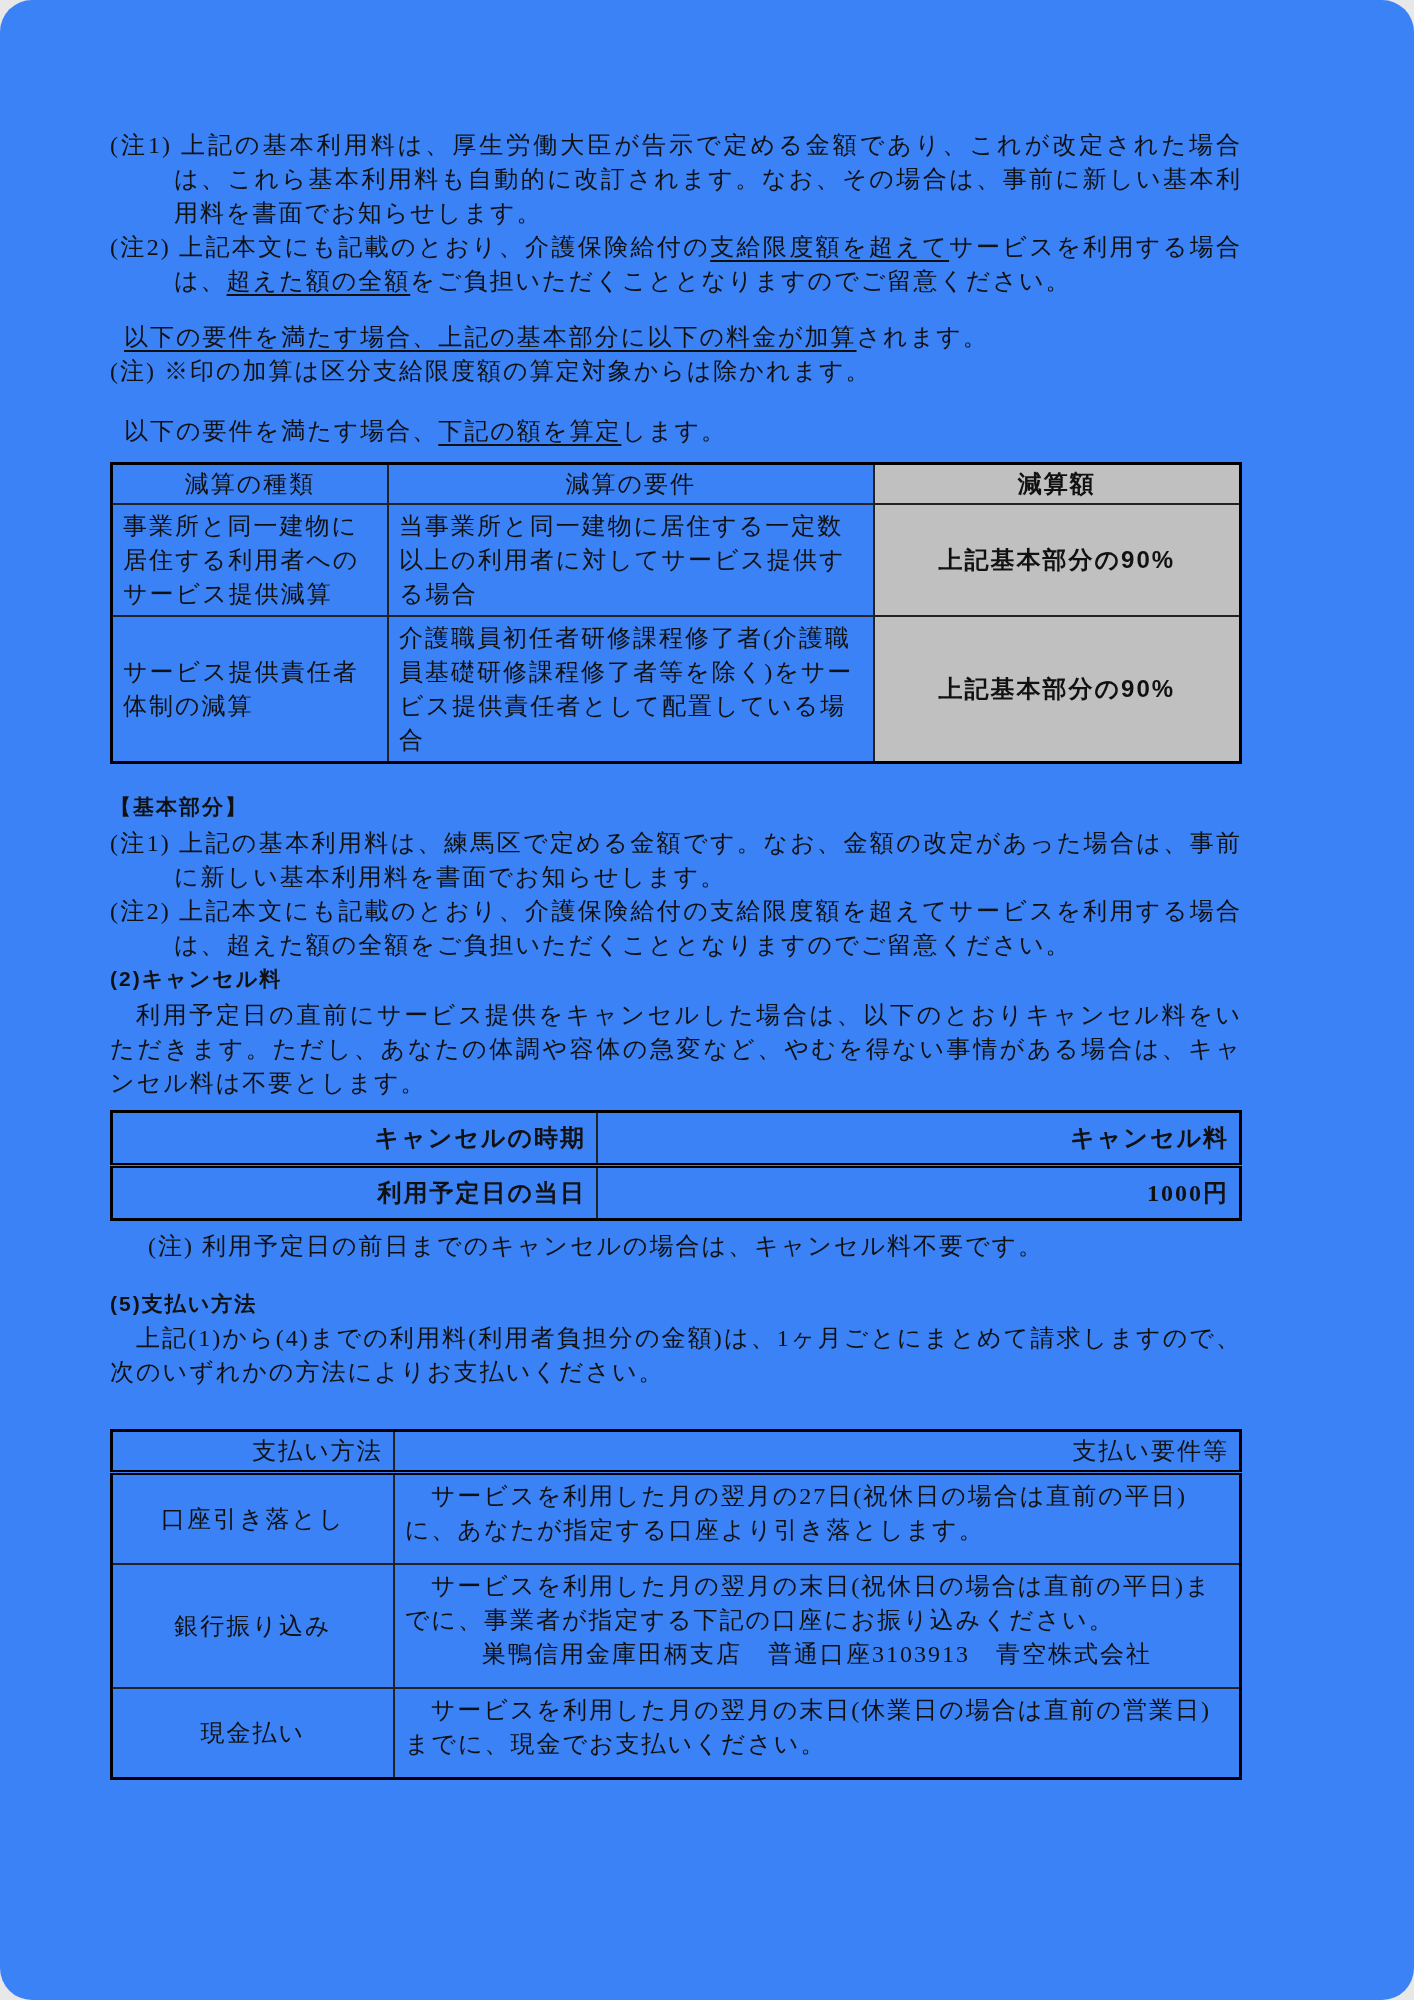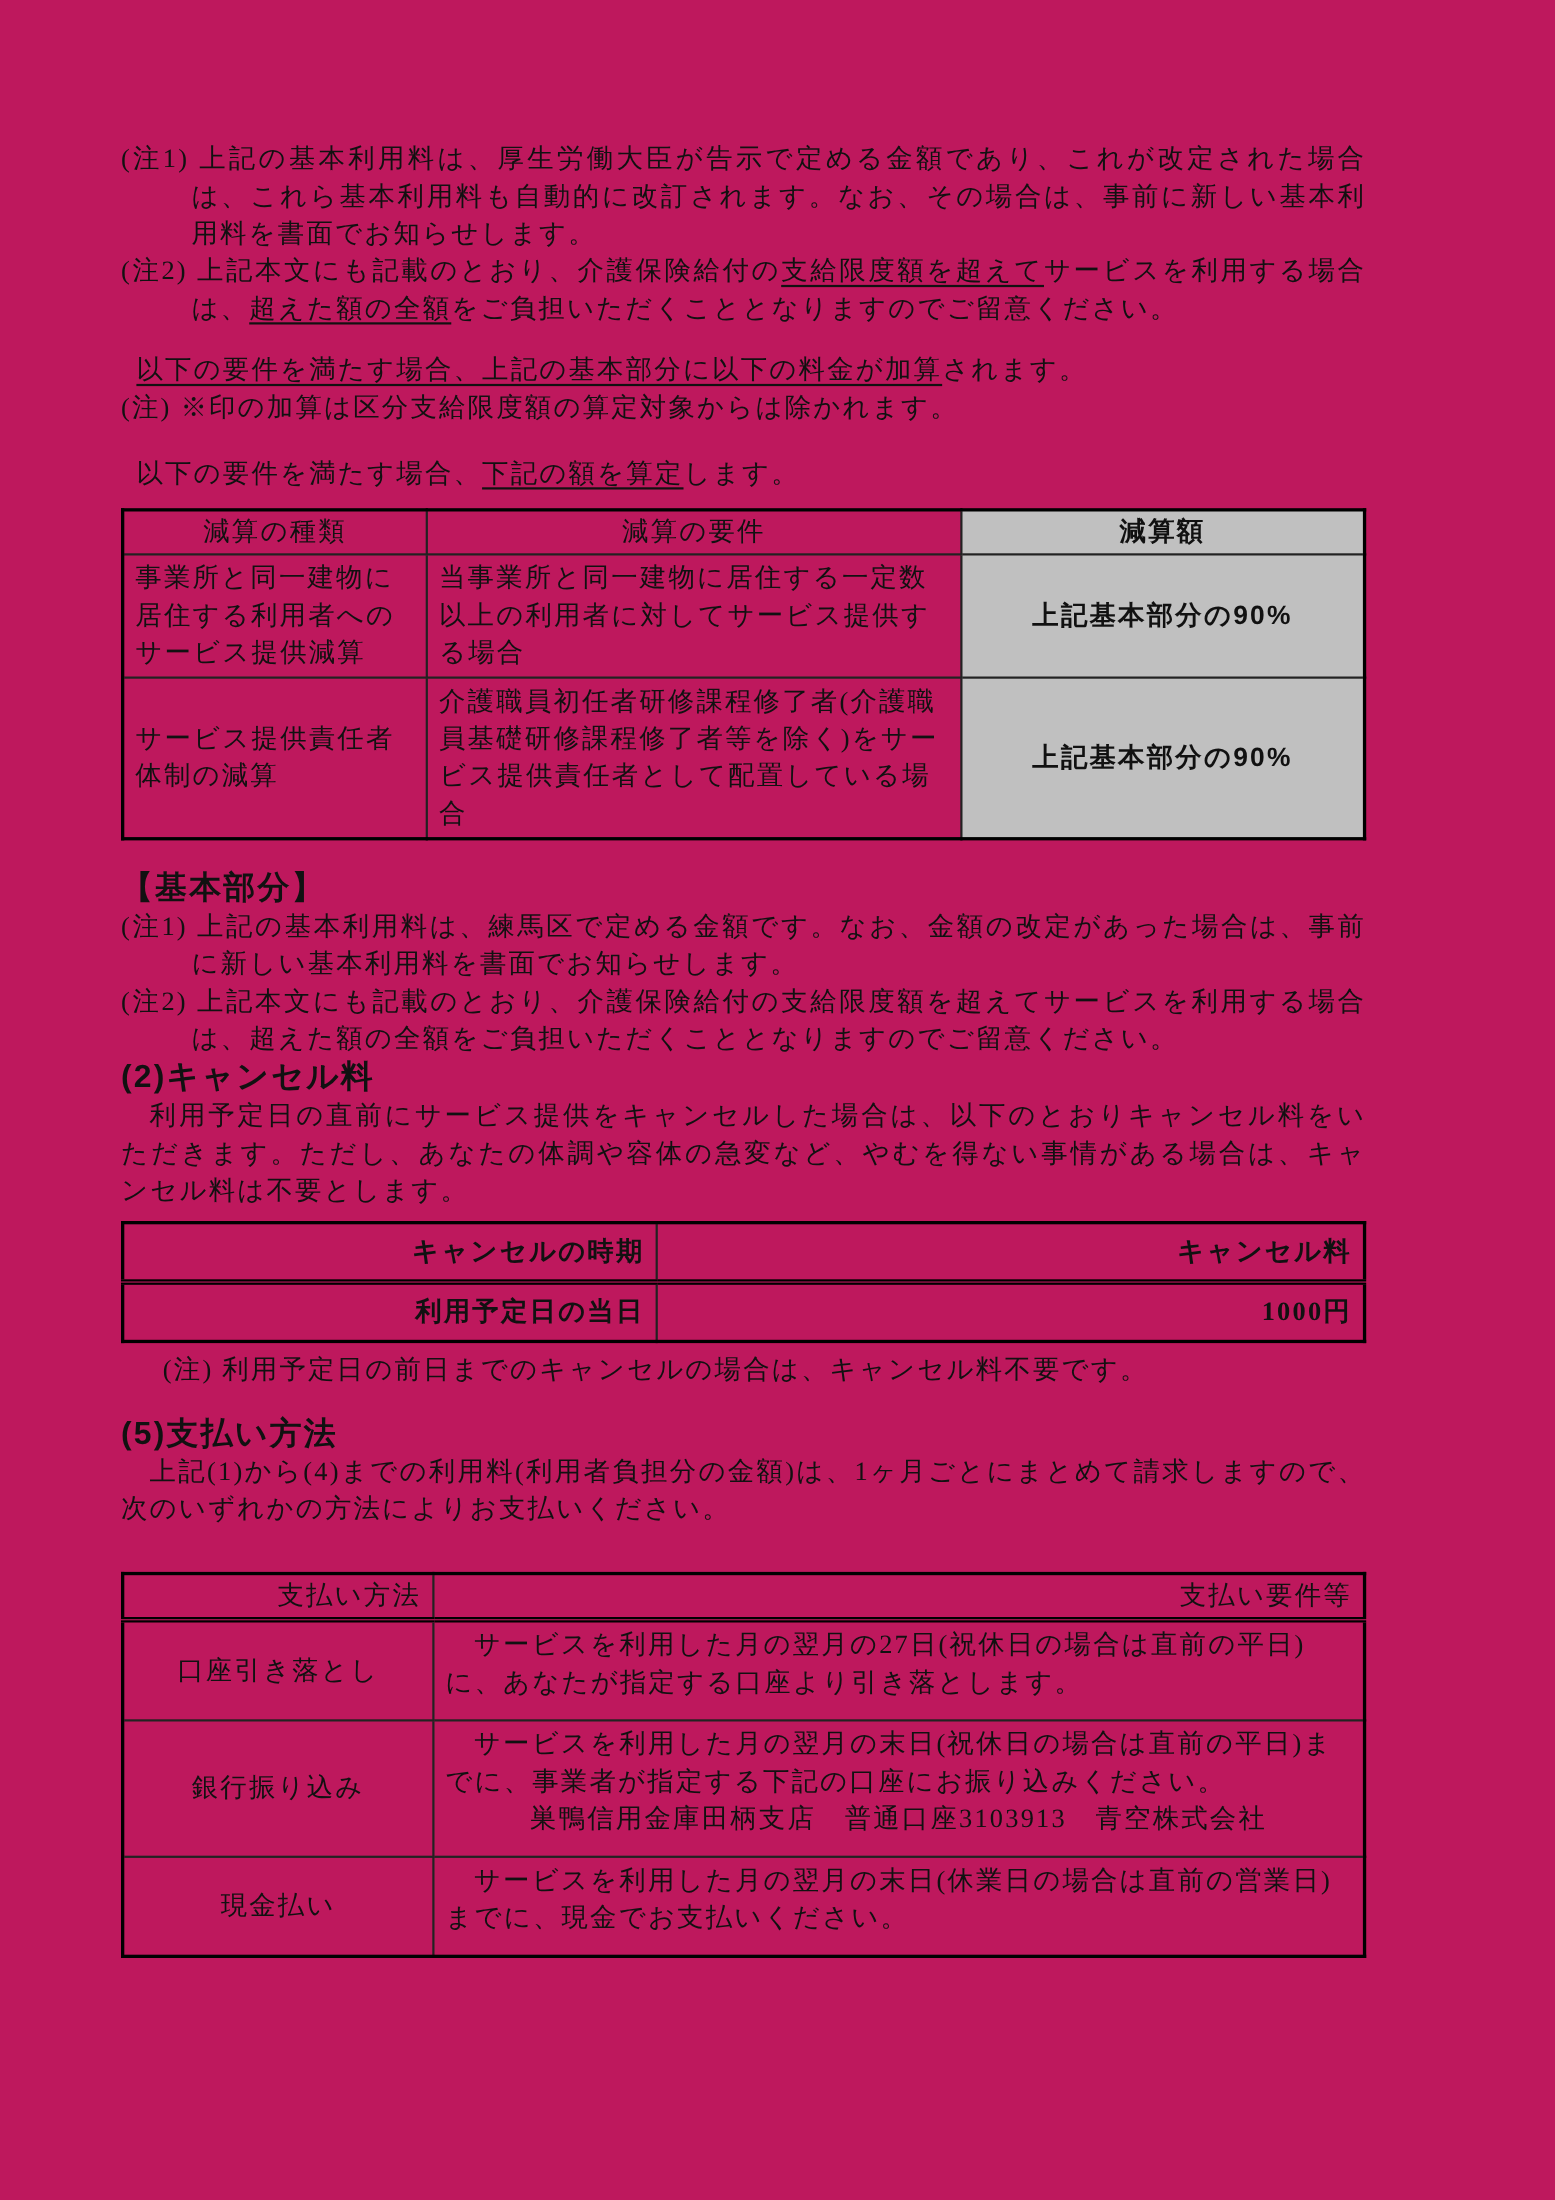--- a/index.html
+++ b/index.html
@@ -1,24 +1,25 @@
 <!DOCTYPE html>
 <html lang="ja"><head>
 <meta charset="utf-8">
 <title>利用料金 説明書ページ</title>
 <style>
   html,body { margin:0; padding:0; background:#e8e8e8; }
   .page {
     position:relative;
     width:1414px; height:2000px;
     margin:0 auto;
-    background:#be185d;
+    background:#3b82f6;
     overflow:hidden;
     color:#111;
     font-family:"Liberation Serif","DejaVu Serif",serif;
+    border-radius:32px;
   }
   .content {
     position:absolute;
     left:110px; top:128px;
     width:1132px;
     font-size:24px;
     line-height:34px;
     letter-spacing:2px;
     text-align:justify;
   }
@@ -30,21 +31,21 @@
 
   .u { text-decoration:underline; text-underline-offset:5px; text-decoration-thickness:2px; }
 
   .add-line { margin-top:22px; margin-left:14px; }
   .calc-line { margin-top:26px; margin-left:14px; }
 
   
   .h {
     font-family:"Liberation Sans","DejaVu Sans",sans-serif;
     font-weight:bold;
-    font-size:29px;
+    font-size:21px;
     line-height:34px;
     margin:0;
   }
   .basic-h { margin-top:26px; }
   .pay-h { margin-top:24px; }
 
   
   table { border-collapse:collapse; width:100%; table-layout:fixed; }
   th, td { font-weight:normal; padding:2px 10px; }
 

